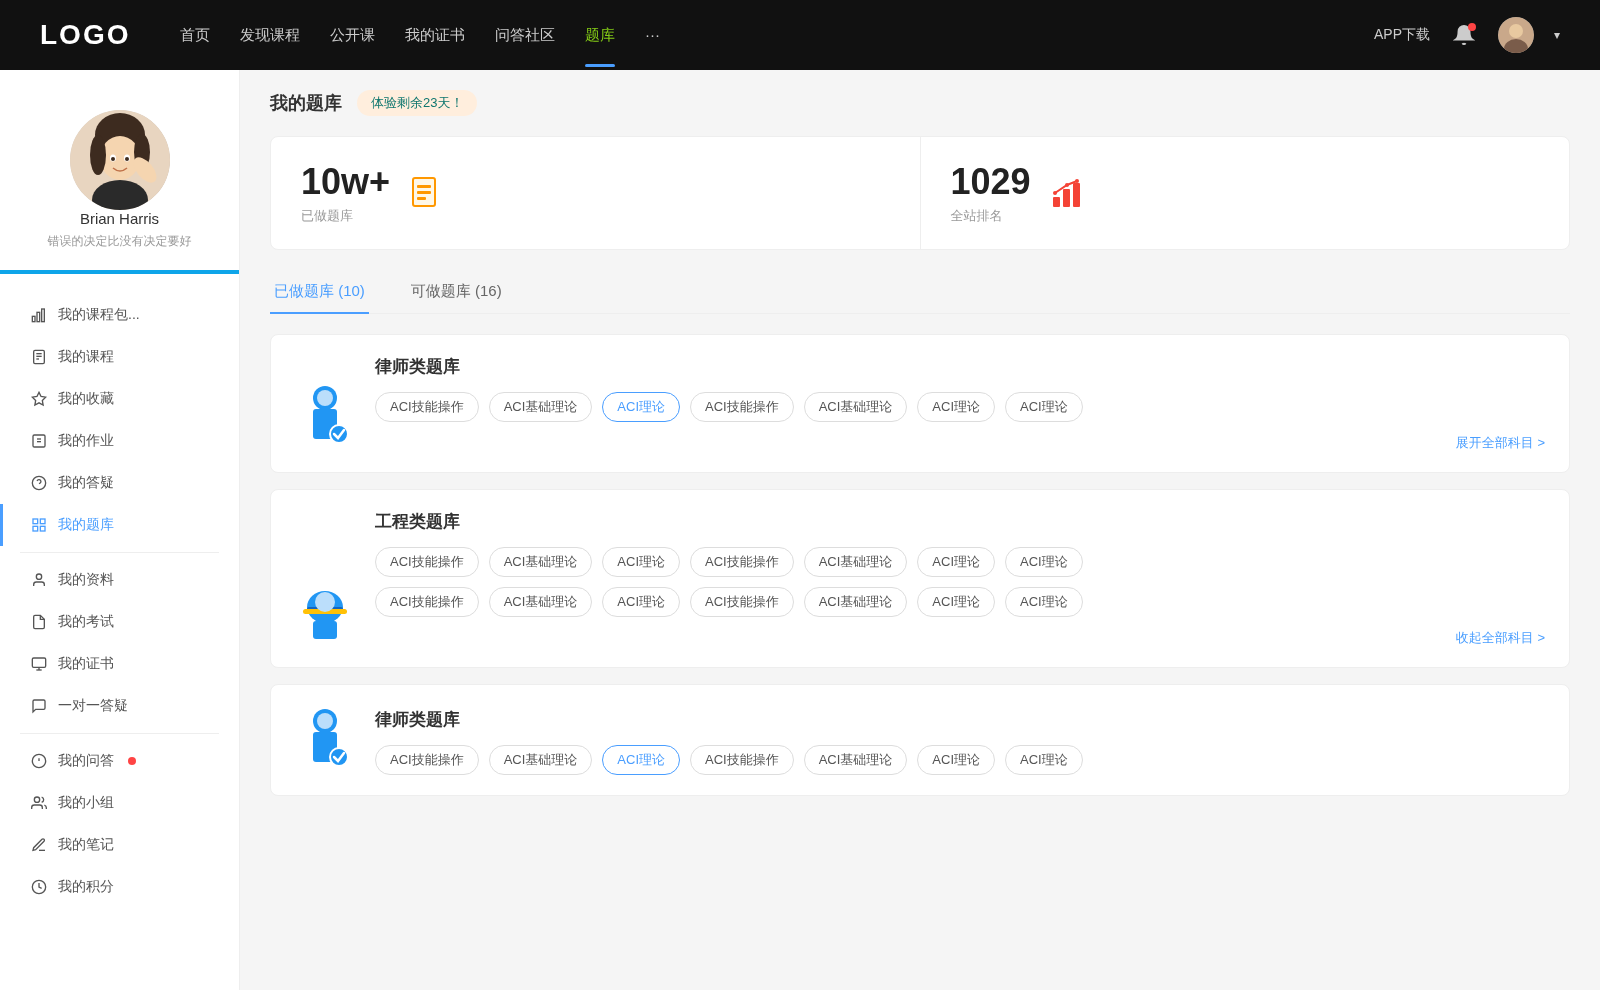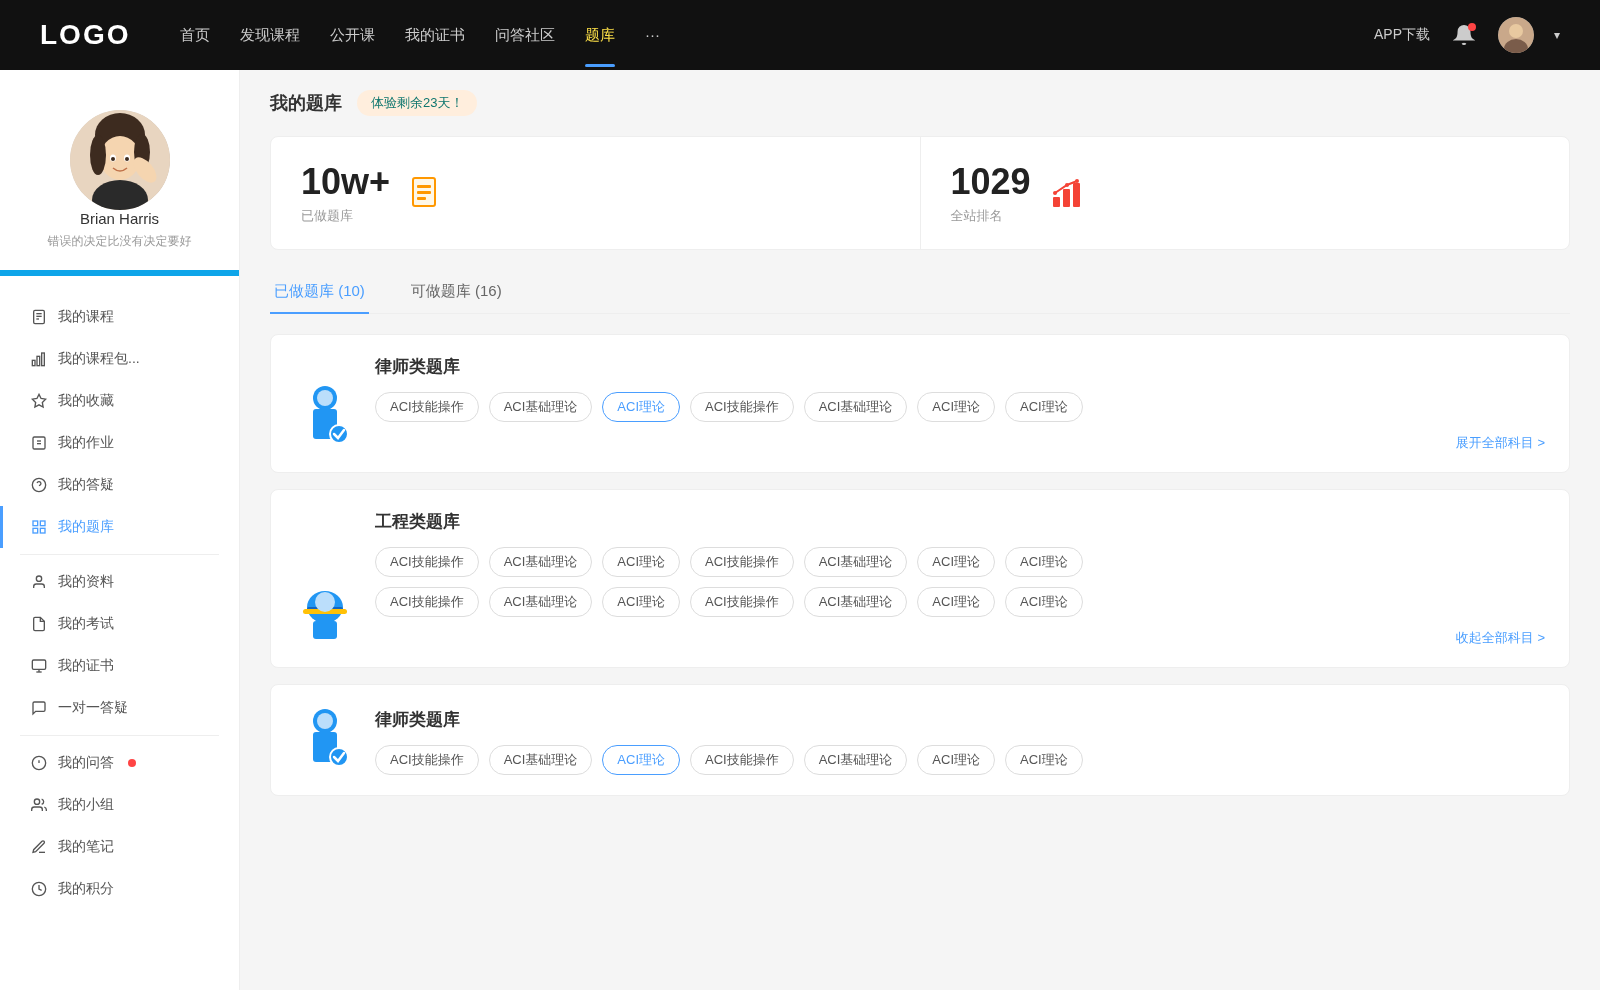--- a/index.html
+++ b/index.html
@@ -3,36 +3,36 @@
   <meta charset="utf-8">
   <style>
     * { box-sizing: border-box; margin: 0; padding: 0; }
     body { font-family: 'PingFang SC', 'Microsoft YaHei', sans-serif; background: #f5f5f5; color: #333; font-size: 14px; }
 
     
     .header { background: #111; height: 70px; display: flex; align-items: center; padding: 0 40px; gap: 40px; position: fixed; top: 0; left: 0; right: 0; z-index: 100; }
     .header-logo { color: #fff; font-size: 28px; font-weight: bold; letter-spacing: 2px; min-width: 100px; }
     .header-nav { display: flex; gap: 30px; flex: 1; }
     .header-nav-item { color: #ccc; font-size: 15px; cursor: pointer; padding: 4px 0; position: relative; }
-    .header-nav-item.active { color: #fde047; }
+    .header-nav-item.active { color: #84cc16; }
     .header-nav-item.active::after { content: ''; position: absolute; bottom: -18px; left: 50%; transform: translateX(-50%); width: 100%; height: 3px; background: #4a9eff; border-radius: 2px; }
     .header-right { display: flex; align-items: center; gap: 20px; margin-left: auto; }
     .header-app-download { color: #ccc; font-size: 14px; cursor: pointer; }
     .header-bell { width: 28px; height: 28px; display: flex; align-items: center; justify-content: center; cursor: pointer; position: relative; }
     .header-bell svg { fill: #ccc; }
     .header-bell-badge { position: absolute; top: 2px; right: 2px; width: 8px; height: 8px; background: #ff4444; border-radius: 50%; }
     .header-avatar { width: 36px; height: 36px; border-radius: 50%; overflow: hidden; background: #888; cursor: pointer; }
     .header-dropdown-arrow { color: #ccc; cursor: pointer; font-size: 12px; }
 
     
     .page-container { display: flex; padding-top: 70px; min-height: 990px; }
 
     
     .sidebar { width: 240px; background: #fff; min-height: calc(100vh - 70px); padding: 30px 0; border-right: 1px solid #eee; flex-shrink: 0; }
-    .sidebar-profile { display: flex; flex-direction: column; align-items: center; padding: 10px 20px 20px; border-bottom: 6px solid #0ea5e9; margin-bottom: 10px; }
+    .sidebar-profile { display: flex; flex-direction: column; align-items: center; padding: 10px 20px 20px; border-bottom: 4px solid #0ea5e9; margin-bottom: 10px; }
     .profile-avatar-circle { width: 100px; height: 100px; border-radius: 50%; background: linear-gradient(135deg, #e0d5c8, #c9b8a8); display: flex; align-items: center; justify-content: center; overflow: hidden; }
     .profile-name { font-size: 15px; font-weight: 500; color: #333; margin-bottom: 6px; }
     .profile-motto { font-size: 12px; color: #999; text-align: center; }
     .sidebar-menu { padding: 10px 0; }
     .sidebar-menu-item { display: flex; align-items: center; gap: 10px; padding: 12px 30px; cursor: pointer; color: #555; font-size: 14px; position: relative; transition: background 0.2s; }
     .sidebar-menu-item.active { color: #4a9eff; font-weight: 500; }
     .sidebar-menu-item.active::before { content: ''; position: absolute; left: 0; top: 0; bottom: 0; width: 3px; background: #4a9eff; }
     .sidebar-menu-icon { width: 18px; height: 18px; display: flex; align-items: center; justify-content: center; flex-shrink: 0; }
     .sidebar-divider { height: 1px; background: #eee; margin: 6px 20px; }
     .sidebar-badge { width: 8px; height: 8px; background: #ff4444; border-radius: 50%; margin-left: 4px; }
@@ -134,38 +134,38 @@
       </div>
       <div class="profile-name">Brian Harris</div>
       <div class="profile-motto">错误的决定比没有决定要好</div>
     </div>
 
     <div class="sidebar-menu">
 
       <div class="sidebar-menu-item">
         <span class="sidebar-menu-icon">
           <svg width="16" height="16" viewBox="0 0 24 24" fill="none" stroke="currentColor" stroke-width="2">
+              <rect x="2" y="14" width="4" height="8"></rect>
+              <rect x="9" y="8" width="4" height="14"></rect>
+              <rect x="16" y="3" width="4" height="19"></rect>
+            </svg>
+        </span>
+        <span>我的课程包...</span>
+      </div>
+
+      <div class="sidebar-menu-item">
+        <span class="sidebar-menu-icon">
+          <svg width="16" height="16" viewBox="0 0 24 24" fill="none" stroke="currentColor" stroke-width="2">
               <rect x="4" y="2" width="16" height="20" rx="2"></rect>
               <line x1="8" y1="7" x2="16" y2="7"></line>
               <line x1="8" y1="11" x2="16" y2="11"></line>
               <line x1="8" y1="15" x2="12" y2="15"></line>
             </svg>
         </span>
         <span>我的课程</span>
-      </div>
-
-      <div class="sidebar-menu-item">
-        <span class="sidebar-menu-icon">
-          <svg width="16" height="16" viewBox="0 0 24 24" fill="none" stroke="currentColor" stroke-width="2">
-              <rect x="2" y="14" width="4" height="8"></rect>
-              <rect x="9" y="8" width="4" height="14"></rect>
-              <rect x="16" y="3" width="4" height="19"></rect>
-            </svg>
-        </span>
-        <span>我的课程包...</span>
       </div>
 
       <div class="sidebar-menu-item">
         <span class="sidebar-menu-icon">
           <svg width="16" height="16" viewBox="0 0 24 24" fill="none" stroke="currentColor" stroke-width="2">
               <polygon points="12 2 15.09 8.26 22 9.27 17 14.14 18.18 21.02 12 17.77 5.82 21.02 7 14.14 2 9.27 8.91 8.26 12 2"></polygon>
             </svg>
         </span>
         <span>我的收藏</span>
       </div>

